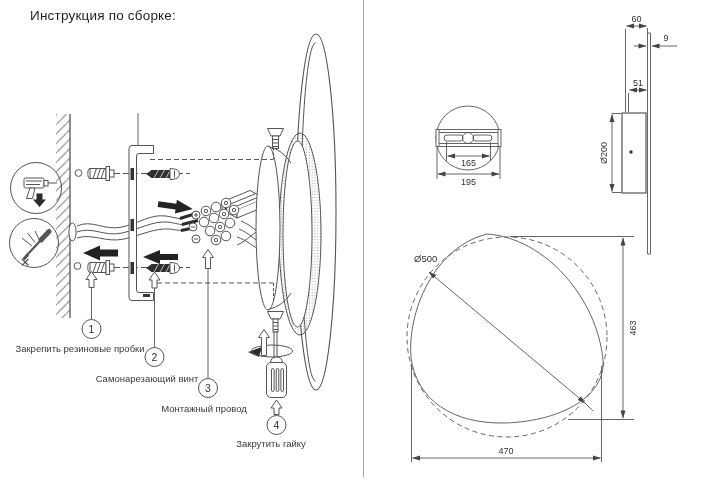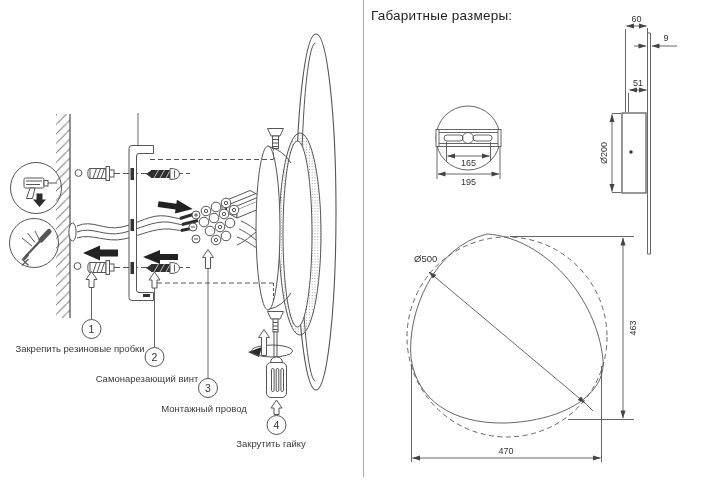--- a/index.html
+++ b/index.html
@@ -14,21 +14,21 @@
   .dim{font-size:9px;}
   .dim-big{font-size:9.5px;}
   .step-label{font-size:9.5px;fill:#3a3a3a;}
   .step-num{font-size:10.5px;fill:#333;}
 </style>
 </head>
 <body>
 
 <div class="page">
 
-  <div class="title title-right">Габаритные размеры:</div>
+  <div class="title title-left">Инструкция по сборке:</div>
 
   <svg width="725" height="500" viewBox="0 0 725 500">
     <defs>
       <pattern id="hatch" width="9.5" height="9.5" patternUnits="userSpaceOnUse">
         <path d="M0 9.5 L9.5 0" stroke="#7a7a7a" stroke-width="1" fill="none"></path>
       </pattern>
       <pattern id="dots" width="2.8" height="2.8" patternUnits="userSpaceOnUse">
         <circle cx="1.4" cy="1.4" r="0.55" fill="#8f8f8f"></circle>
       </pattern>
       <marker id="arr" viewBox="0 0 10 8" refX="9.5" refY="4" markerWidth="9" markerHeight="7" orient="auto-start-reverse">

